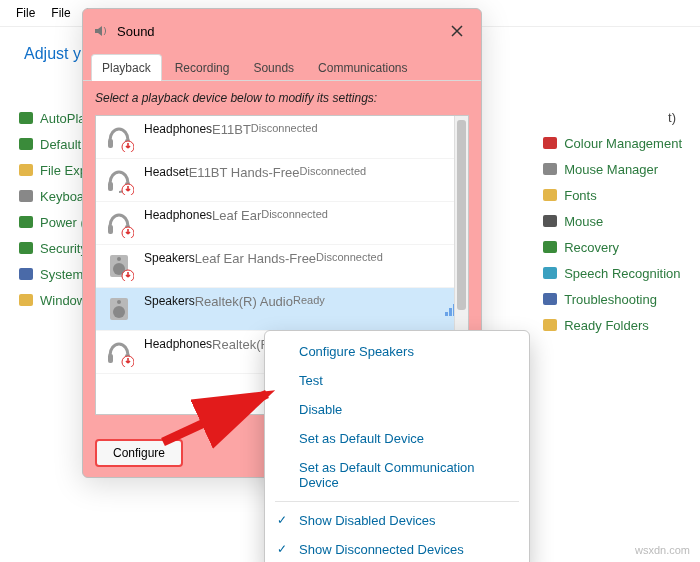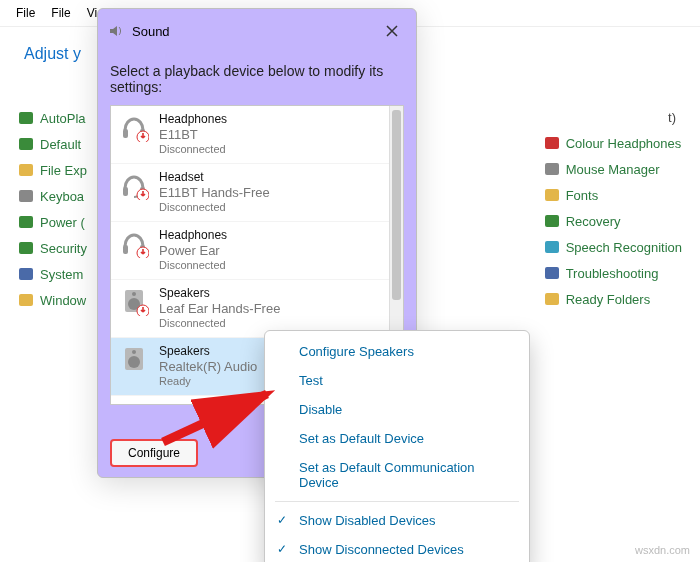--- a/index.html
+++ b/index.html
@@ -10,44 +10,43 @@
 
 .breadcrumb { padding: 18px 24px; color: #1170c9; font-size: 16px; }
 
 .cpl-columns { position: absolute; top: 110px; left: 18px; right: 18px; display: flex; justify-content: space-between; }
 .cpl-col { display: flex; flex-direction: column; gap: 10px; }
 .cpl-item { display: flex; align-items: center; gap: 6px; font-size: 13px; color: #2b7a3e; cursor: pointer; }
 .cpl-item .ico { width: 16px; height: 16px; display: inline-flex; align-items: center; justify-content: center; }
 .cpl-item .ico svg { width: 16px; height: 16px; }
 
 .sound-dialog {
-  position: absolute; left: 82px; top: 8px; width: 320px; height: 470px;
-  background: #c4b5fd; border: 1px solid #bfbfbf; border-radius: 6px;
+  position: absolute; left: 82px; top: 8px; width: 400px; height: 470px;
+  background: #fca5a5; border: 1px solid #bfbfbf; border-radius: 6px;
   box-shadow: 0 6px 30px rgba(0,0,0,.15);
-  margin-left: 15px;
 }
 .dlg-title { display: flex; align-items: center; gap: 8px; padding: 8px 10px; font-size: 13px; }
 .dlg-title .spk { width: 16px; height: 16px; }
 .dlg-close { margin-left: auto; width: 28px; height: 28px; display: flex; align-items: center; justify-content: center; cursor: pointer; font-size: 14px; }
 
 .tabs { display: flex; gap: 2px; padding: 0 8px; border-bottom: 1px solid #d9d9d9; font-size: 12px; }
 .tab { padding: 6px 10px; cursor: pointer; border: 1px solid transparent; border-bottom: none; position: relative; top: 1px; color: #444; }
 .tab.active { background: #fff; border-color: #d9d9d9; border-radius: 4px 4px 0 0; }
 
 .tabbody { padding: 10px 12px 12px; }
-.instr { font-size: 14px; color: #222; margin-bottom: 10px; }
+.instr { font-size: 12px; color: #222; margin-bottom: 10px; font-style: italic; }
 
 .devlist { border: 1px solid #c7c7c7; height: 300px; overflow: hidden; position: relative; background: #fff; }
 .devscroll { position: absolute; right: 0; top: 0; bottom: 0; width: 14px; background: #f0f0f0; border-left: 1px solid #ddd; }
 .devscroll .thumb { position: absolute; left: 2px; right: 2px; top: 4px; height: 190px; background: #c4c4c4; border-radius: 3px; }
 
 .device { display: flex; gap: 10px; padding: 6px 8px; align-items: flex-start; border-bottom: 1px solid #f3f3f3; }
 .device.selected { background: #cfe8fb; }
 .device .dico { width: 30px; height: 30px; display:flex; align-items:center; justify-content:center; }
-.device .dtxt { display: flex; flex-direction: column; font-size: 12px; line-height: 1.25; }
+.device .dtxt { display: flex; flex-direction: row; font-size: 12px; line-height: 1.25; }
 .device .dname { color: #111; }
 .device .dsub { color: #777; font-size: 13px; }
 .device .dstat { color: #777; font-size: 11px; }
 .device .bars { margin-left: auto; width: 16px; height: 14px; align-self: center; }
 .bars span { display: inline-block; width: 3px; background: #6aa3e8; margin-left: 1px; }
 .bars .b1{height:4px}.bars .b2{height:8px}.bars .b3{height:12px}
 
 .dlg-buttons { position: absolute; left: 12px; right: 12px; bottom: 10px; display: flex; align-items: center; }
 .btn { font-size: 12px; padding: 5px 16px; border: 2px solid #ef4444; background: #f7f7f7; border-radius: 4px; cursor: pointer; }
 .btn-primary { border-color: #2f6fd0; color: #2f6fd0; margin-left: auto; }
@@ -145,37 +144,45 @@
     </div>
   <div class="cpl-col" style="align-items:flex-start">
     <div style="font-size:13px;color:#444;align-self:flex-end;margin-right:6px">t)</div>
     <div class="cpl-col" id="cpl-right">
         <div class="cpl-item">
           <span class="ico">
             <svg viewBox="0 0 16 16">
               <rect x="1" y="2" width="14" height="12" rx="2" fill="#c33"></rect>
             </svg>
           </span>
-          <span>Colour Headphones</span>
+          <span>Colour Management</span>
         </div>
         <div class="cpl-item">
           <span class="ico">
             <svg viewBox="0 0 16 16">
               <rect x="1" y="2" width="14" height="12" rx="2" fill="#888"></rect>
             </svg>
           </span>
           <span>Mouse Manager</span>
         </div>
         <div class="cpl-item">
           <span class="ico">
             <svg viewBox="0 0 16 16">
               <rect x="1" y="2" width="14" height="12" rx="2" fill="#e3b64a"></rect>
             </svg>
           </span>
           <span>Fonts</span>
+        </div>
+        <div class="cpl-item">
+          <span class="ico">
+            <svg viewBox="0 0 16 16">
+              <rect x="1" y="2" width="14" height="12" rx="2" fill="#555"></rect>
+            </svg>
+          </span>
+          <span>Mouse</span>
         </div>
         <div class="cpl-item">
           <span class="ico">
             <svg viewBox="0 0 16 16">
               <rect x="1" y="2" width="14" height="12" rx="2" fill="#3a8b3a"></rect>
             </svg>
           </span>
           <span>Recovery</span>
         </div>
         <div class="cpl-item">
@@ -215,20 +222,26 @@
         </svg>
     </span>
     <span>Sound</span>
     <div class="dlg-close">
       <svg width="12" height="12" viewBox="0 0 12 12">
           <path stroke="#333" stroke-width="1.5" d="M1 1l10 10M11 1L1 11"></path>
         </svg>
     </div>
   </div>
 
+  <div class="tabs">
+    <div class="tab active">Playback</div>
+    <div class="tab">Recording</div>
+    <div class="tab">Sounds</div>
+    <div class="tab">Communications</div>
+  </div>
 
   <div class="tabbody">
     <div class="instr">Select a playback device below to modify its settings:</div>
     <div class="devlist">
       <div id="devices">
           <div class="device">
             <div class="dico">
               <svg viewBox="0 0 30 30" width="30" height="30">
                 <path d="M6 18c0-6 4-11 9-11s9 5 9 11" fill="none" stroke="#999" stroke-width="3"></path>
                 <rect x="4" y="17" width="5" height="9" rx="2" fill="#999"></rect>
@@ -265,21 +278,21 @@
               <svg viewBox="0 0 30 30" width="30" height="30">
                 <path d="M6 18c0-6 4-11 9-11s9 5 9 11" fill="none" stroke="#999" stroke-width="3"></path>
                 <rect x="4" y="17" width="5" height="9" rx="2" fill="#999"></rect>
                 <rect x="21" y="17" width="5" height="9" rx="2" fill="#999"></rect>
                 <circle cx="24" cy="25" r="6" fill="#fff" stroke="#d33" stroke-width="1"></circle>
                 <path d="M24 21v5m0 0l-2-2m2 2l2-2" stroke="#d33" stroke-width="1.6" fill="none"></path>
               </svg>
             </div>
             <div class="dtxt">
               <span class="dname">Headphones</span>
-              <span class="dsub">Power Ear</span>
+              <span class="dsub">Leaf Ear</span>
               <span class="dstat">Disconnected</span>
             </div>
           </div>
           <div class="device">
             <div class="dico">
               <svg viewBox="0 0 30 30" width="30" height="30">
                 <rect x="6" y="4" width="18" height="22" rx="2" fill="#b8b8b8"></rect>
                 <circle cx="15" cy="18" r="6" fill="#888"></circle>
                 <circle cx="15" cy="8" r="2" fill="#888"></circle>
                 <circle cx="24" cy="25" r="6" fill="#fff" stroke="#d33" stroke-width="1"></circle>

